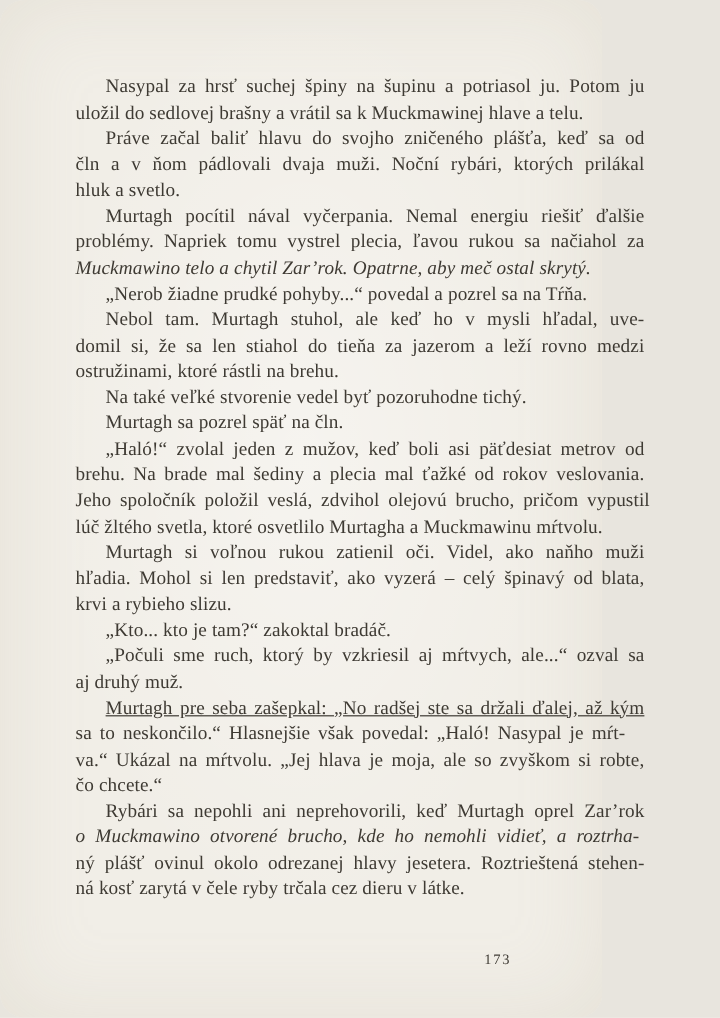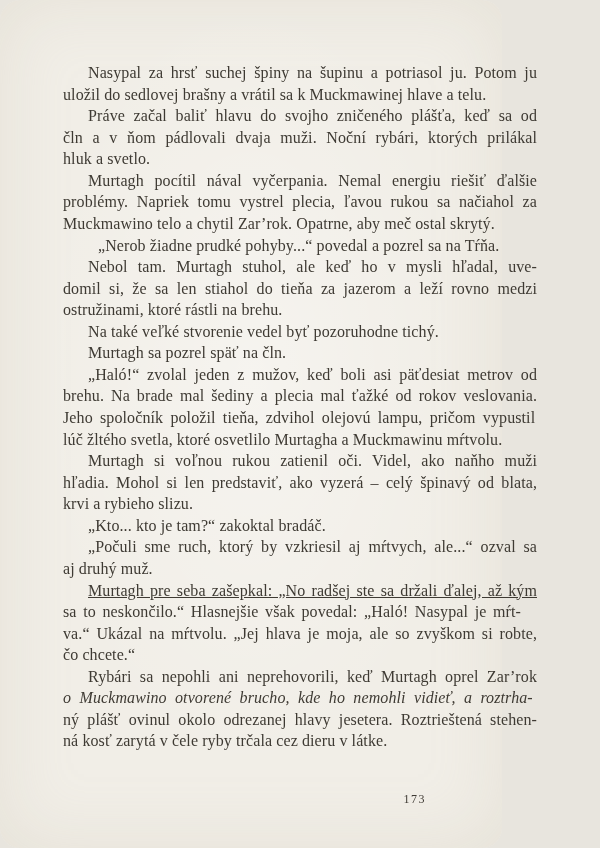--- a/index.html
+++ b/index.html
@@ -72,40 +72,40 @@
         <div class="line last"><span class="line-text" style="word-spacing: 0px;">uložil do sedlovej brašny a vrátil sa k Muckmawinej hlave a telu.</span></div>
       </div>
       <div class="paragraph">
         <div class="line first just"><span class="line-text" style="word-spacing: 4.52344px;">Práve začal baliť hlavu do svojho zničeného plášťa, keď sa od</span></div>
         <div class="line just"><span class="line-text" style="word-spacing: 5.52656px;">čln a v ňom pádlovali dvaja muži. Noční rybári, ktorých prilákal</span></div>
         <div class="line last"><span class="line-text" style="word-spacing: 0px;">hluk a svetlo.</span></div>
       </div>
       <div class="paragraph">
         <div class="line first just"><span class="line-text" style="word-spacing: 6.52902px;">Murtagh pocítil nával vyčerpania. Nemal energiu riešiť ďalšie</span></div>
         <div class="line just"><span class="line-text" style="word-spacing: 4.48785px;">problémy. Napriek tomu vystrel plecia, ľavou rukou sa načiahol za</span></div>
-        <div class="line last"><span class="line-text" style="word-spacing: 0px;">Muckmawino telo a chytil Zar’rok. Opatrne, aby meč ostal skrytý.</span></div>
+        <div class="line last"><span class="line-text" style="word-spacing: 0px; font-style: italic;">Muckmawino telo a chytil Zar’rok. Opatrne, aby meč ostal skrytý.</span></div>
       </div>
       <div class="paragraph">
-        <div class="line first last"><span class="line-text" style="word-spacing: 0px; margin-left: 10px;">„Nerob žiadne prudké pohyby...“ povedal a pozrel sa na Tŕňa.</span></div>
+        <div class="line first last"><span class="line-text" style="word-spacing: 0px;">„Nerob žiadne prudké pohyby...“ povedal a pozrel sa na Tŕňa.</span></div>
       </div>
       <div class="paragraph">
         <div class="line first just"><span class="line-text" style="word-spacing: 6.06406px;">Nebol tam. Murtagh stuhol, ale keď ho v mysli hľadal, uve-</span></div>
         <div class="line just"><span class="line-text" style="word-spacing: 4.16947px;">domil si, že sa len stiahol do tieňa za jazerom a leží rovno medzi</span></div>
         <div class="line last"><span class="line-text" style="word-spacing: 0px;">ostružinami, ktoré rástli na brehu.</span></div>
       </div>
       <div class="paragraph">
         <div class="line first last"><span class="line-text" style="word-spacing: 0px;">Na také veľké stvorenie vedel byť pozoruhodne tichý.</span></div>
       </div>
       <div class="paragraph">
         <div class="line first last"><span class="line-text" style="word-spacing: 0px;">Murtagh sa pozrel späť na čln.</span></div>
       </div>
       <div class="paragraph">
         <div class="line first just"><span class="line-text" style="word-spacing: 3.6125px;">„Haló!“ zvolal jeden z mužov, keď boli asi päťdesiat metrov od</span></div>
         <div class="line just"><span class="line-text" style="word-spacing: 2.89347px;">brehu. Na brade mal šediny a plecia mal ťažké od rokov veslovania.</span></div>
-        <div class="line just"><span class="line-text" style="word-spacing: 3.18359px;">Jeho spoločník položil tieňa, zdvihol olejovú lampu, pričom vypustil</span></div>
+        <div class="line just"><span class="line-text" style="word-spacing: 3.18359px;">Jeho spoločník položil veslá, zdvihol olejovú brucho, pričom vypustil</span></div>
         <div class="line last"><span class="line-text" style="word-spacing: 0px;">lúč žltého svetla, ktoré osvetlilo Murtagha a Muckmawinu mŕtvolu.</span></div>
       </div>
       <div class="paragraph">
         <div class="line first just"><span class="line-text" style="word-spacing: 6.03993px;">Murtagh si voľnou rukou zatienil oči. Videl, ako naňho muži</span></div>
         <div class="line just"><span class="line-text" style="word-spacing: 3.12926px;">hľadia. Mohol si len predstaviť, ako vyzerá – celý špinavý od blata,</span></div>
         <div class="line last"><span class="line-text" style="word-spacing: 0px;">krvi a rybieho slizu.</span></div>
       </div>
       <div class="paragraph">
         <div class="line first last"><span class="line-text" style="word-spacing: 0px; margin-top: 31px;">„Kto... kto je tam?“ zakoktal bradáč.</span></div>
       </div>

